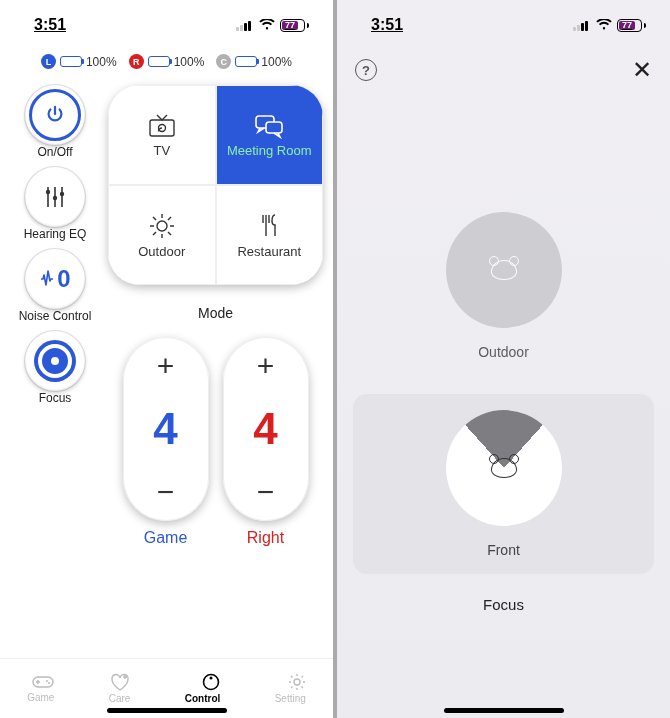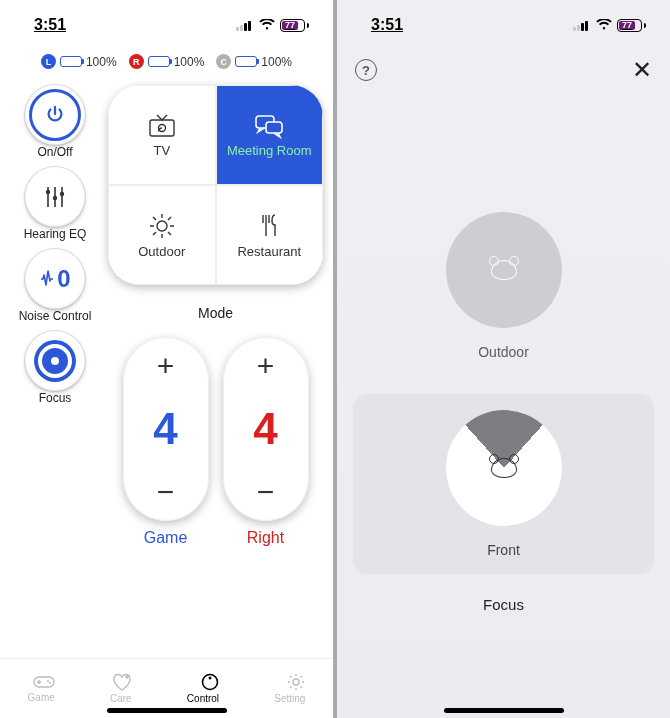--- a/index.html
+++ b/index.html
@@ -46,21 +46,21 @@
   .vol-pill{width:86px;height:184px;border-radius:44px;background:#fff;box-shadow:0 3px 10px rgba(0,0,0,.25), inset 0 0 0 1px #eee;display:flex;flex-direction:column;align-items:center;justify-content:space-between;padding:14px 0;}
   .vol-sign{font-size:30px;color:#333;font-weight:300;line-height:1;}
   .vol-num{font-size:44px;font-weight:600;}
   .vol-left .vol-num{color:#2b58d9;} .vol-right .vol-num{color:#d92020;}
   .vol-caption{text-align:center;font-size:16px;margin-top:8px;}
   .vol-left .vol-caption{color:#2b58d9;} .vol-right .vol-caption{color:#d92020;}
   .vol-col{display:flex;flex-direction:column;align-items:center;}
 
   .tabbar{height:60px;border-top:1px solid #eee;display:flex;justify-content:space-around;align-items:center;font-size:10px;color:#bcbcbc;}
   .tab{display:flex;flex-direction:column;align-items:flex-end;gap:2px;}
-  .tab.active{color:#000;font-weight:400;}
+  .tab.active{color:#000;font-weight:700;}
   .home-ind{position:absolute;bottom:5px;left:50%;transform:translateX(-50%);width:120px;height:5px;border-radius:3px;background:#000;}
 
   
   .top-icons{display:flex;justify-content:space-between;align-items:center;padding:6px 18px;}
   .help-btn{width:22px;height:22px;border:1.5px solid #555;border-radius:50%;display:flex;align-items:center;justify-content:center;font-size:13px;color:#555;font-weight:600;}
   .close-btn{font-size:24px;color:#222;font-weight:300;}
   .right-body{flex:1;display:flex;flex-direction:column;align-items:center;justify-content:center;gap:18px;padding:0 16px;}
   .opt-card{width:100%;height:180px;border-radius:14px;display:flex;flex-direction:column;align-items:center;justify-content:center;gap:16px;}
   .opt-card.inactive{opacity:.85;}
   .opt-card.sel{background:#e3e3e8;}

